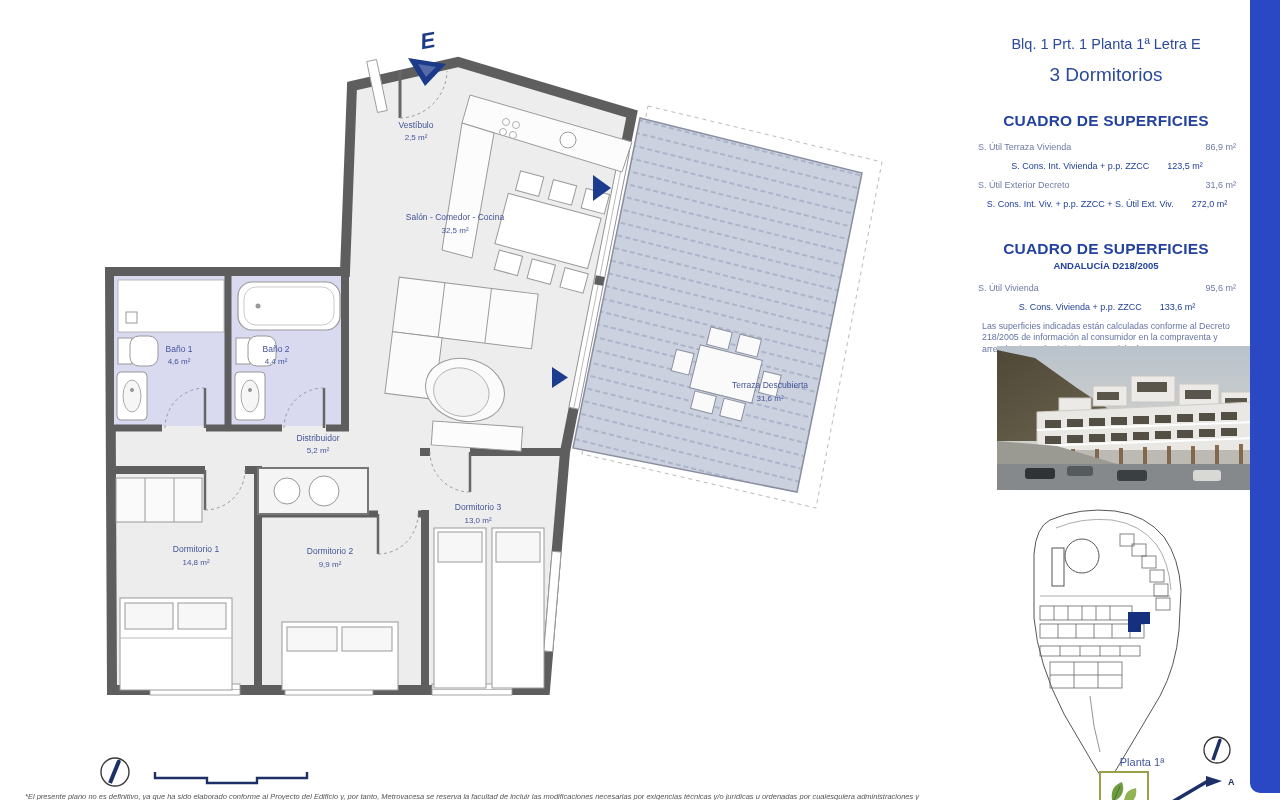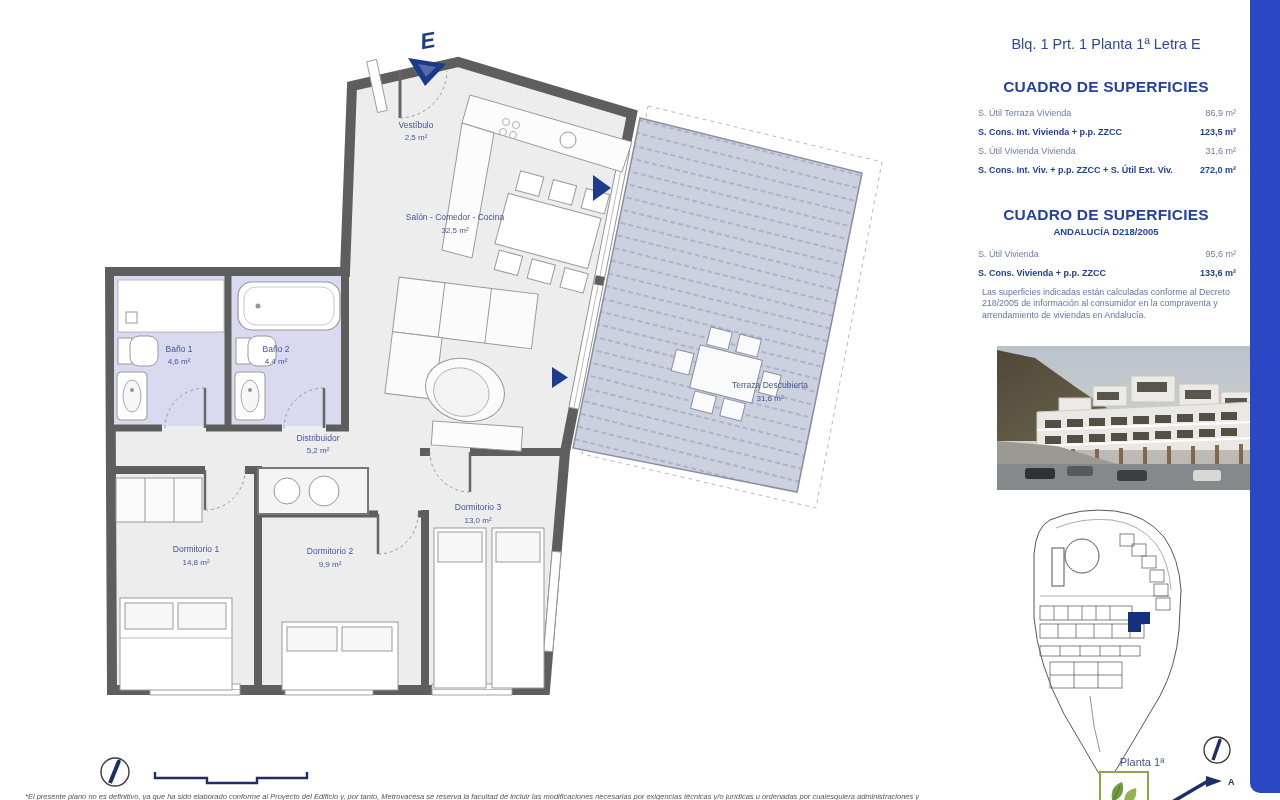--- a/index.html
+++ b/index.html
@@ -15,21 +15,21 @@
   .panel{position:absolute;left:970px;top:8px;width:272px;color:#2c4a9c;}
   .panel .title-line{margin-top:28px;text-align:center;font-size:14.5px;color:#2c4a9c;}
   .panel .subtitle{margin-top:12px;text-align:center;font-size:19px;color:#2c4a9c;}
   .cuadro{margin-top:26px;}
   .cuadro h2{margin:0;text-align:center;font-size:15.5px;font-weight:bold;color:#23429e;letter-spacing:.2px;}
   .cuadro .sub{margin:2px 0 0;text-align:center;font-size:9.5px;font-weight:bold;color:#23429e;}
   .stable{margin:8px 6px 0 8px;}
   .srow{display:flex;justify-content:space-between;align-items:baseline;
         font-size:9px;line-height:19px;color:#6e7ba6;white-space:nowrap;}
   .srow .val{margin-left:18px;}
-  .srow.bold{font-weight:bold;color:#1f3f96;}
+  .srow.bold{font-weight:normal;color:#1f3f96;justify-content:center;}
   .note{margin:4px 6px 0 12px;font-size:8.8px;line-height:1.3;color:#6573a3;text-align:left;}
 
   .render{position:absolute;left:997px;top:346px;width:266px;height:144px;overflow:hidden;}
   .siteplan{position:absolute;left:1020px;top:500px;width:235px;height:304px;}
   .scalebox{position:absolute;left:95px;top:750px;width:240px;height:46px;}
 
   .footer{position:absolute;left:25px;top:792px;width:1240px;font-size:7.5px;font-style:italic;
           color:#555;white-space:nowrap;overflow:hidden;}
 
   .planwrap{position:absolute;left:0;top:0;width:965px;height:800px;}
@@ -224,34 +224,35 @@
     <text x="478" y="510">Dormitorio 3</text>
     <text x="478" y="523" font-size="8">13,0 m²</text>
     <text x="770" y="388">Terraza Descubierta</text>
     <text x="770" y="401" font-size="8">31,6 m²</text>
   </g>
 </svg>
 </div>
 
 <div class="panel">
   <div class="title-line">Blq. 1 Prt. 1 Planta 1ª Letra E</div>
+  <div class="subtitle">3 Dormitorios</div>
 
   <div class="cuadro">
     <h2>CUADRO DE SUPERFICIES</h2>
     <div class="stable">
       <div class="srow">
         <span>S. Útil Terraza Vivienda</span>
         <span class="val">86,9 m²</span>
       </div>
       <div class="srow bold">
         <span>S. Cons. Int. Vivienda + p.p. ZZCC</span>
         <span class="val">123,5 m²</span>
       </div>
       <div class="srow">
-        <span>S. Útil Vivienda Vivienda</span>
+        <span>S. Útil Exterior Decreto</span>
         <span class="val">31,6 m²</span>
       </div>
       <div class="srow bold">
         <span>S. Cons. Int. Viv. + p.p. ZZCC + S. Útil Ext. Viv.</span>
         <span class="val">272,0 m²</span>
       </div>
     </div>
   </div>
 
   <div class="cuadro">

